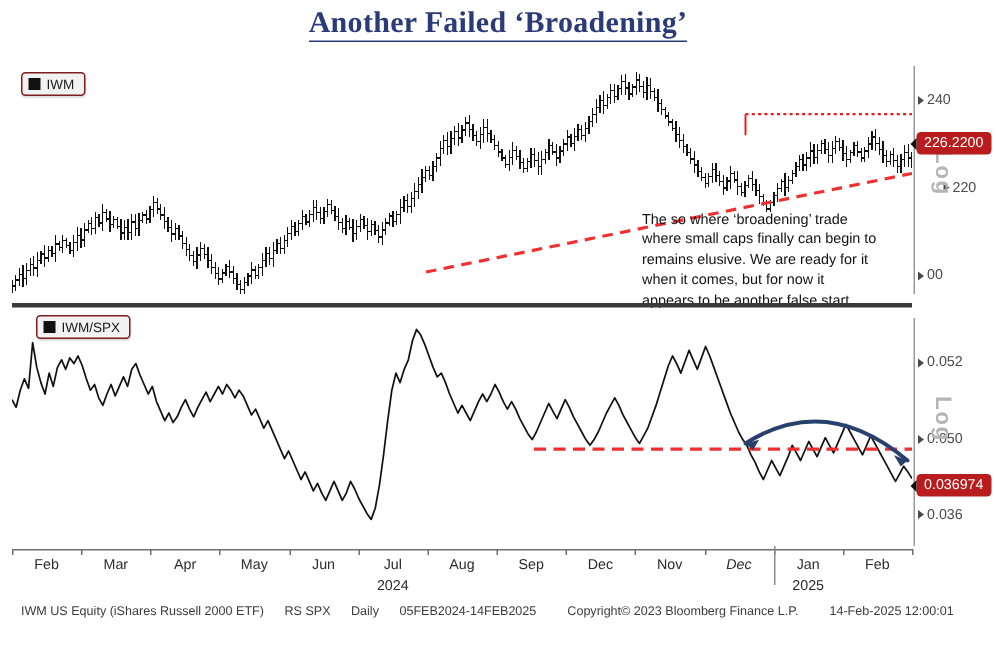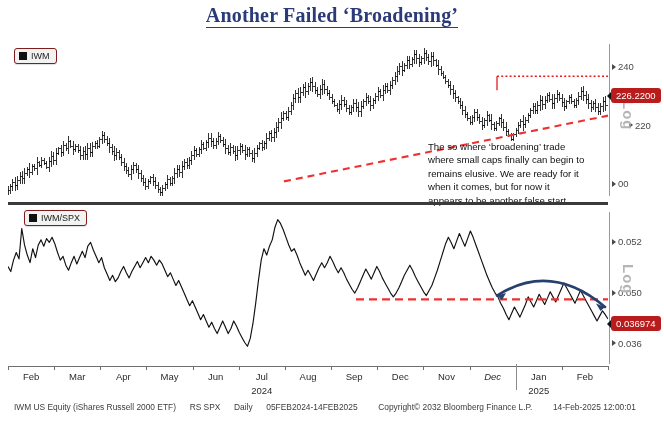--- a/index.html
+++ b/index.html
@@ -971,18 +971,18 @@
 
   <div class="footer">
     <span>IWM US Equity (iShares Russell 2000 ETF)</span>
     <span class="f-gap"></span>
     <span>RS SPX</span>
     <span class="f-gap"></span>
     <span>Daily</span>
     <span class="f-gap"></span>
     <span>05FEB2024-14FEB2025</span>
     <span class="f-gap-l"></span>
-    <span>Copyright© 2032 Bloomberg Finance L.P.</span>
+    <span>Copyright© 2023 Bloomberg Finance L.P.</span>
     <span class="f-gap-l"></span>
     <span>14-Feb-2025 12:00:01</span>
   </div>
 
 </div>
 
 </body></html>

